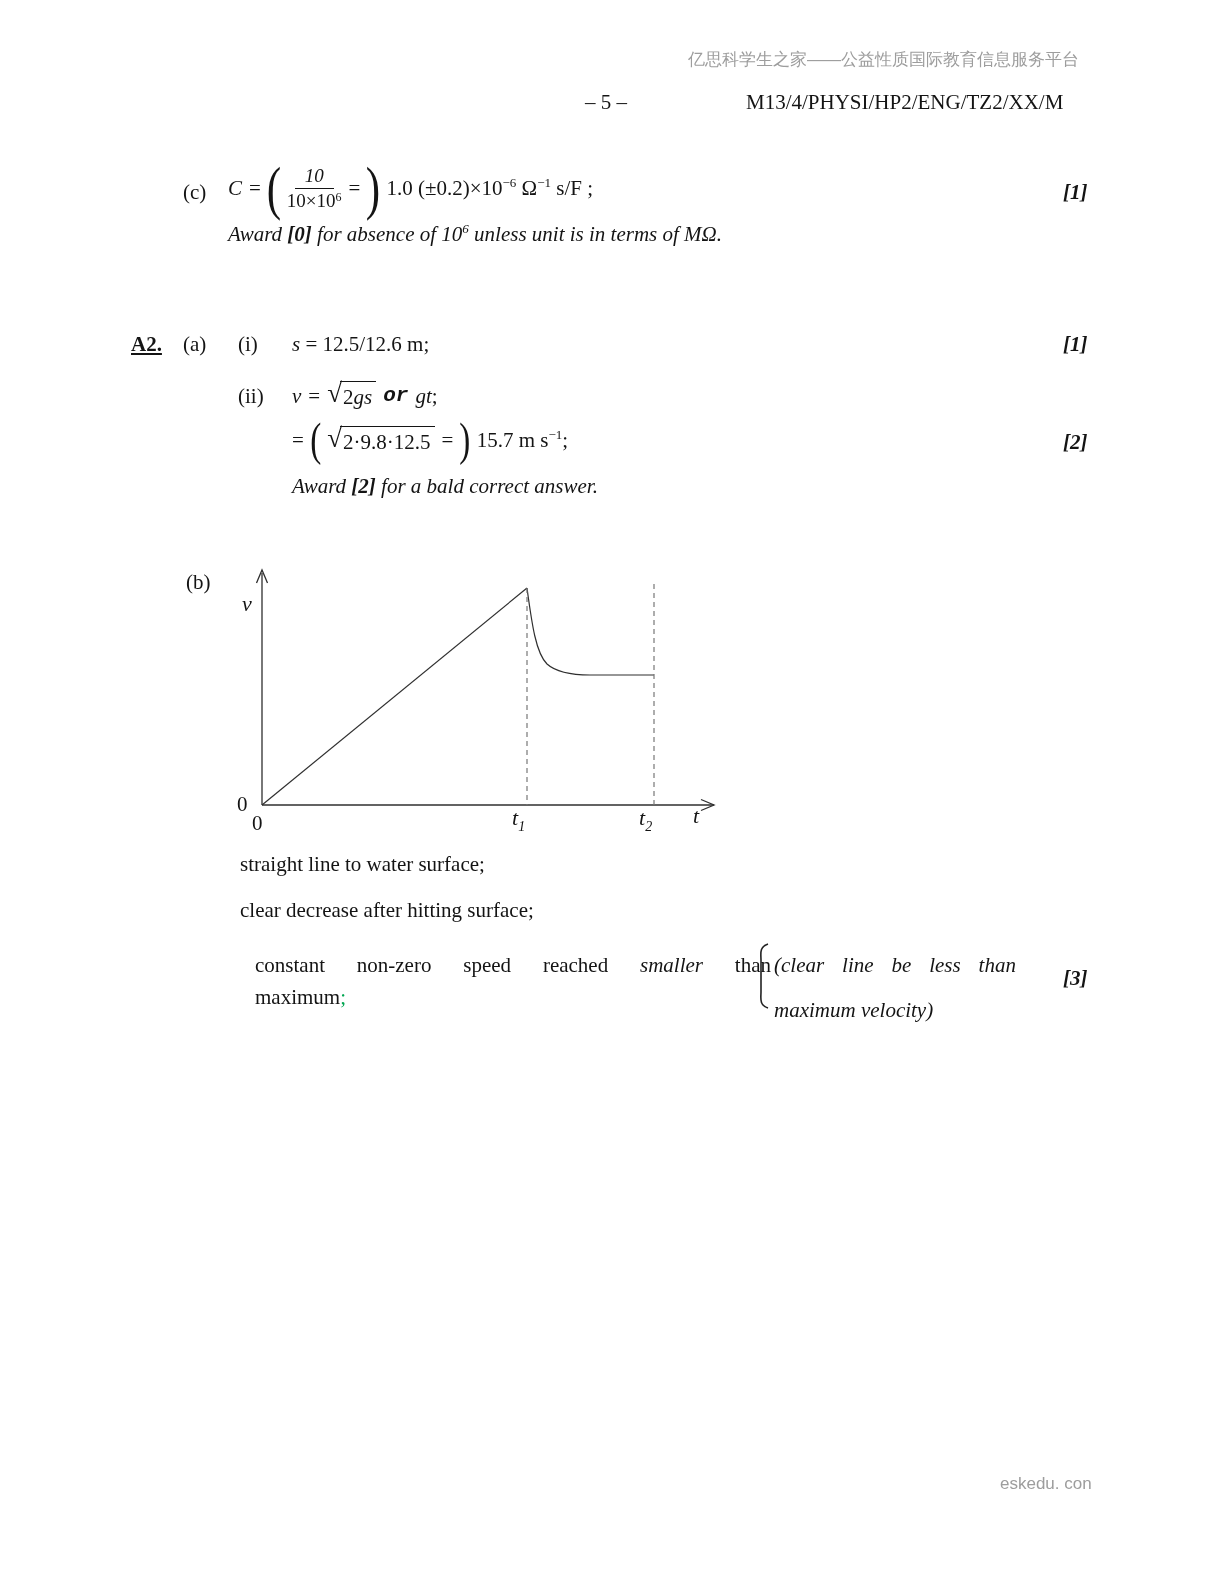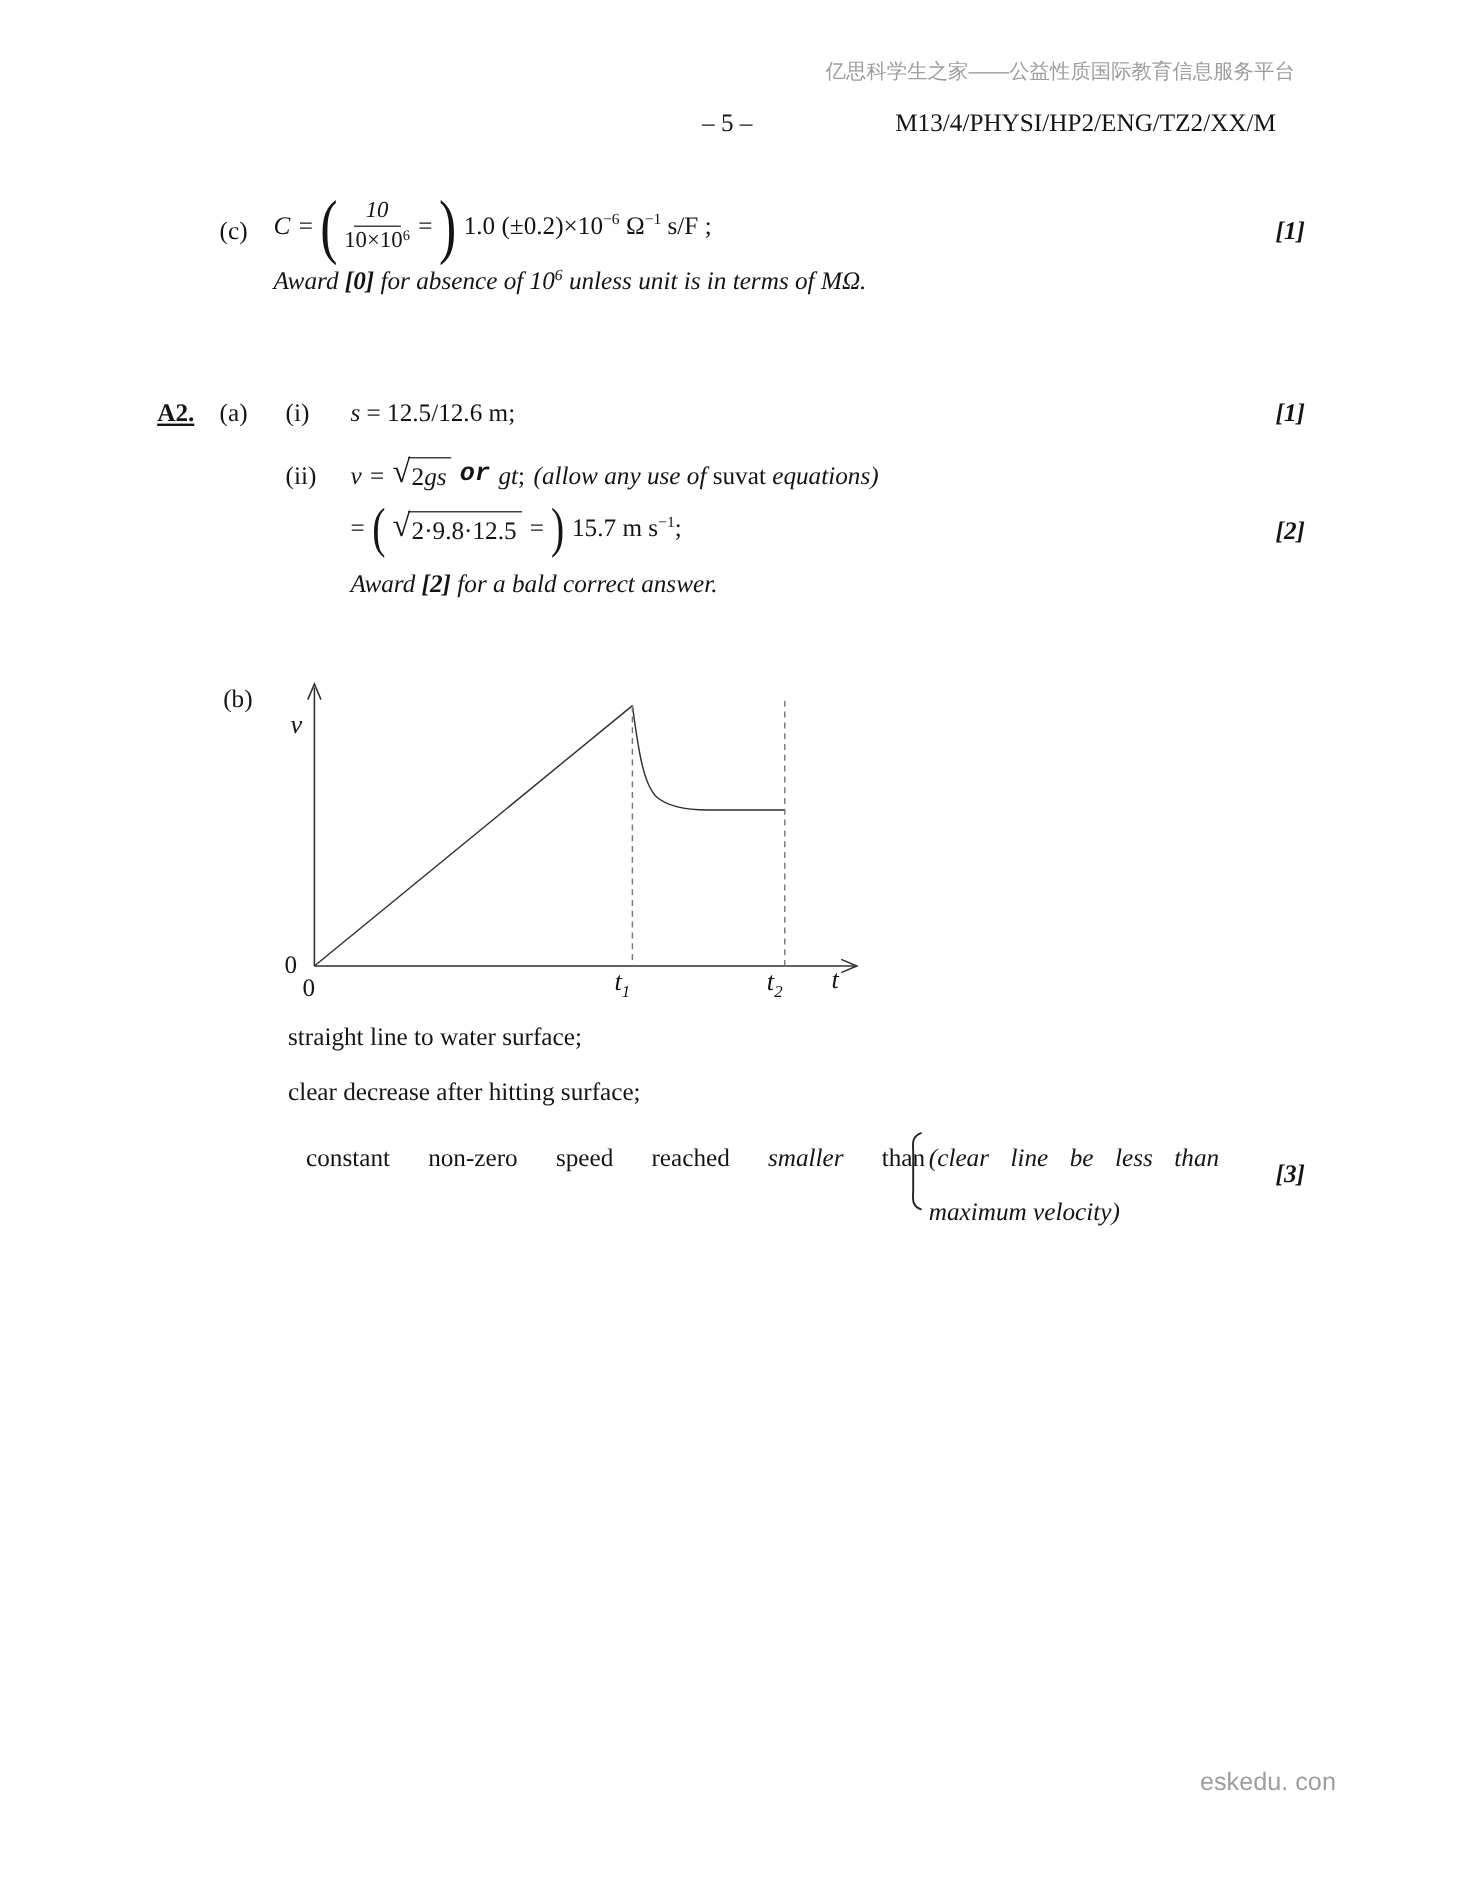--- a/index.html
+++ b/index.html
@@ -75,21 +75,20 @@
 <div class="abs" style="left:238px; top:384px;">(ii)</div>
 <div class="abs" style="left:292px; top:381px; display:flex; align-items:flex-start; gap:7px; white-space:pre;">
   <span class="it" style="padding-top:3px;">v</span>
   <span style="padding-top:3px;">=</span>
   <span class="sqrt">
     <span class="sign">√</span>
     <span class="rad"><span>2</span><span class="it">gs</span></span>
   </span>
   <span class="bi" style="padding-top:3px;font-family:Liberation Mono, monospace;">or</span>
   <span style="padding-top:3px;"><span class="it">gt</span><span>;</span></span>
-  <span style="padding-top:3px;"><span class="it">(allow any use of </span><span>suvat</span><span class="it"> equations)</span></span>
 </div>
 
 <div class="abs eqrow" style="left:292px; top:414px; height:52px;">
   <span>=</span>
   <span class="bp2">(</span>
   <span class="sqrt">
     <span class="sign">√</span>
     <span class="rad">2·9.8·12.5</span>
   </span>
   <span>=</span>
@@ -131,32 +130,33 @@
 
 <div class="abs" style="left:240px; top:953px; width:516px;margin-left:15px;">
   <div class="jline">
     <span>constant</span>
     <span>non-zero</span>
     <span>speed</span>
     <span>reached</span>
     <span class="it">smaller</span>
     <span>than</span>
   </div>
+  <div style="margin-top:7px;"><span>maximum</span><span class="green">;</span></div>
 </div>
 
 <svg class="abs" style="left:752px; top:941px;" width="20" height="70" viewBox="0 0 20 70">
   <path d="M16,3 C7,6 9,13 9,19 L9,51 C9,57 7,64 16,67" fill="none" stroke="#222" stroke-width="1.6"></path>
 </svg>
 
 <div class="abs it" style="left:774px; top:953px; width:242px;">
   <div class="jline">
     <span>(clear</span>
     <span>line</span>
     <span>be</span>
     <span>less</span>
     <span>than</span>
   </div>
   <div style="margin-top:20px;">maximum velocity)</div>
 </div>
 
 <div class="abs mark" style="left:1063px; top:966px;">[3]</div>
 
-<div class="abs gray sans" style="left:1000px; top:1474px; font-size:21px;">eskedu. con</div>
+<div class="abs gray sans" style="left:1000px; top:1474px; font-size:17px;">eskedu. con</div>
 
 </body></html>

